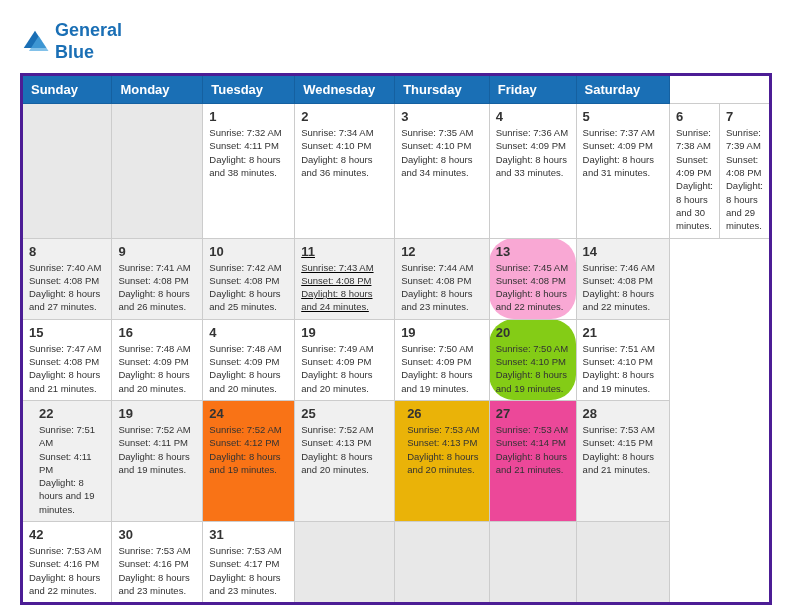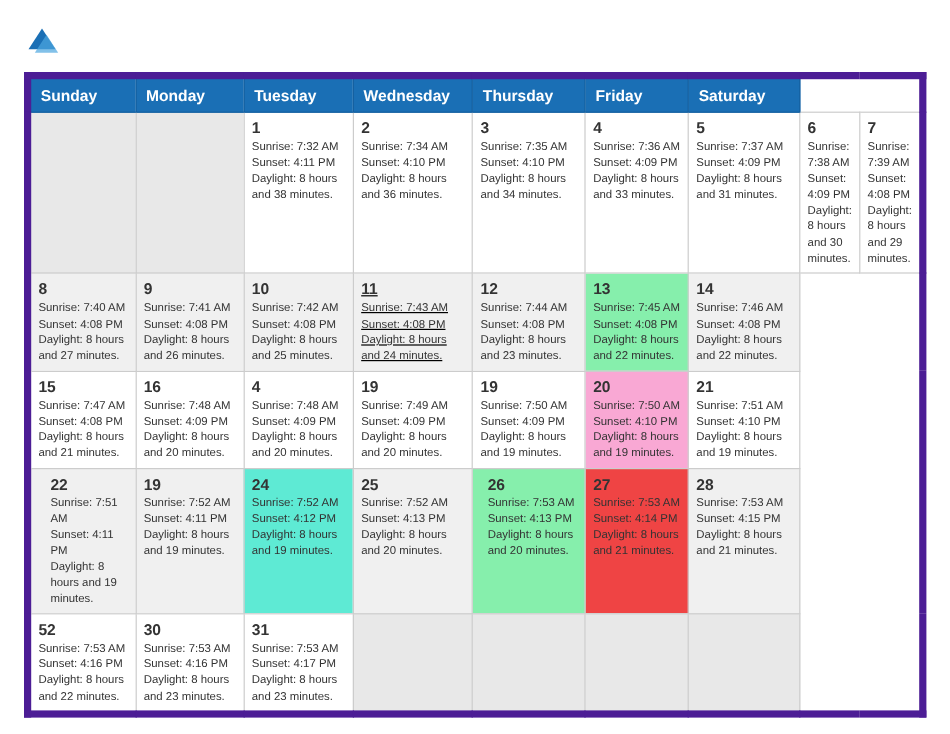--- a/index.html
+++ b/index.html
@@ -43,21 +43,21 @@
       color: #333;
     }
     .title-section h2 {
       font-size: 16px;
       font-weight: normal;
       color: #555;
     }
     .calendar {
       width: 100%;
       border-collapse: collapse;
-      border: 6px solid #4c1d95;
+      border: 3px solid #4c1d95;
     }
     .calendar th {
       background-color: #1a6fb5;
       color: white;
       text-align: left;
       padding: 6px 8px;
       font-size: 13px;
       border: 1px solid #1560a0;
     }
     .calendar td {
@@ -92,20 +92,24 @@
 </head>
 <body>
 
 <div class="header">
   <div class="logo">
     <svg class="logo-icon" viewBox="0 0 40 40">
       <rect width="40" height="40" fill="white"></rect>
       <polygon points="20,5 35,28 5,28" fill="#1a6fb5"></polygon>
       <polygon points="25,12 38,32 12,32" fill="#4da6e0" opacity="0.7"></polygon>
     </svg>
+    <div class="logo-text">
+      <div><span>General</span></div>
+      <div><span style="color:#1a6fb5;">Blue</span></div>
+    </div>
   </div>
   <div class="title-section">
     <h1></h1>
     <h2></h2>
   </div>
 </div>
 
 <table class="calendar">
   <thead>
     <tr>
@@ -165,21 +169,21 @@
           <div class="day-info">Sunrise: 7:42 AM<br>Sunset: 4:08 PM<br>Daylight: 8 hours and 25 minutes.</div>
         </td>
         <td style="background-color: rgb(240, 240, 240); text-decoration: underline;">
           <span class="day-number">11</span>
           <div class="day-info">Sunrise: 7:43 AM<br>Sunset: 4:08 PM<br>Daylight: 8 hours and 24 minutes.</div>
         </td>
         <td style="background-color: rgb(240, 240, 240);">
           <span class="day-number">12</span>
           <div class="day-info">Sunrise: 7:44 AM<br>Sunset: 4:08 PM<br>Daylight: 8 hours and 23 minutes.</div>
         </td>
-        <td style="background-color: #86efac;">
+        <td style="background-color: #f9a8d4; border-radius: 25px;">
           <span class="day-number">13</span>
           <div class="day-info">Sunrise: 7:45 AM<br>Sunset: 4:08 PM<br>Daylight: 8 hours and 22 minutes.</div>
         </td>
         <td style="background-color: rgb(240, 240, 240);">
           <span class="day-number">14</span>
           <div class="day-info">Sunrise: 7:46 AM<br>Sunset: 4:08 PM<br>Daylight: 8 hours and 22 minutes.</div>
         </td>
       </tr>
       <tr>
         <td style="background-color: rgb(255, 255, 255);">
@@ -195,62 +199,62 @@
           <div class="day-info">Sunrise: 7:48 AM<br>Sunset: 4:09 PM<br>Daylight: 8 hours and 20 minutes.</div>
         </td>
         <td style="background-color: rgb(255, 255, 255);">
           <span class="day-number">19</span>
           <div class="day-info">Sunrise: 7:49 AM<br>Sunset: 4:09 PM<br>Daylight: 8 hours and 20 minutes.</div>
         </td>
         <td style="background-color: rgb(255, 255, 255);">
           <span class="day-number">19</span>
           <div class="day-info">Sunrise: 7:50 AM<br>Sunset: 4:09 PM<br>Daylight: 8 hours and 19 minutes.</div>
         </td>
-        <td style="background-color: #f9a8d4;">
+        <td style="background-color: #84cc16; border-radius: 25px;">
           <span class="day-number">20</span>
           <div class="day-info">Sunrise: 7:50 AM<br>Sunset: 4:10 PM<br>Daylight: 8 hours and 19 minutes.</div>
         </td>
         <td style="background-color: rgb(255, 255, 255);">
           <span class="day-number">21</span>
           <div class="day-info">Sunrise: 7:51 AM<br>Sunset: 4:10 PM<br>Daylight: 8 hours and 19 minutes.</div>
         </td>
       </tr>
       <tr>
         <td style="background-color: rgb(240, 240, 240); padding-left: 16px;">
           <span class="day-number">22</span>
           <div class="day-info">Sunrise: 7:51 AM<br>Sunset: 4:11 PM<br>Daylight: 8 hours and 19 minutes.</div>
         </td>
         <td style="background-color: rgb(240, 240, 240);">
           <span class="day-number">19</span>
           <div class="day-info">Sunrise: 7:52 AM<br>Sunset: 4:11 PM<br>Daylight: 8 hours and 19 minutes.</div>
         </td>
-        <td style="background-color: #5eead4;">
+        <td style="background-color: #f97316;">
           <span class="day-number">24</span>
           <div class="day-info">Sunrise: 7:52 AM<br>Sunset: 4:12 PM<br>Daylight: 8 hours and 19 minutes.</div>
         </td>
         <td style="background-color: rgb(240, 240, 240);">
           <span class="day-number">25</span>
           <div class="day-info">Sunrise: 7:52 AM<br>Sunset: 4:13 PM<br>Daylight: 8 hours and 20 minutes.</div>
         </td>
-        <td style="background-color: #86efac; padding-left: 12px;">
+        <td style="background-color: #eab308; padding-left: 12px;">
           <span class="day-number">26</span>
           <div class="day-info">Sunrise: 7:53 AM<br>Sunset: 4:13 PM<br>Daylight: 8 hours and 20 minutes.</div>
         </td>
-        <td style="background-color: #ef4444;">
+        <td style="background-color: #ec4899;">
           <span class="day-number">27</span>
           <div class="day-info">Sunrise: 7:53 AM<br>Sunset: 4:14 PM<br>Daylight: 8 hours and 21 minutes.</div>
         </td>
         <td style="background-color: rgb(240, 240, 240);">
           <span class="day-number">28</span>
           <div class="day-info">Sunrise: 7:53 AM<br>Sunset: 4:15 PM<br>Daylight: 8 hours and 21 minutes.</div>
         </td>
       </tr>
       <tr>
         <td style="background-color: rgb(255, 255, 255);">
-          <span class="day-number">52</span>
+          <span class="day-number">42</span>
           <div class="day-info">Sunrise: 7:53 AM<br>Sunset: 4:16 PM<br>Daylight: 8 hours and 22 minutes.</div>
         </td>
         <td style="background-color: rgb(255, 255, 255);">
           <span class="day-number">30</span>
           <div class="day-info">Sunrise: 7:53 AM<br>Sunset: 4:16 PM<br>Daylight: 8 hours and 23 minutes.</div>
         </td>
         <td style="background-color: rgb(255, 255, 255);">
           <span class="day-number">31</span>
           <div class="day-info">Sunrise: 7:53 AM<br>Sunset: 4:17 PM<br>Daylight: 8 hours and 23 minutes.</div>
         </td>

